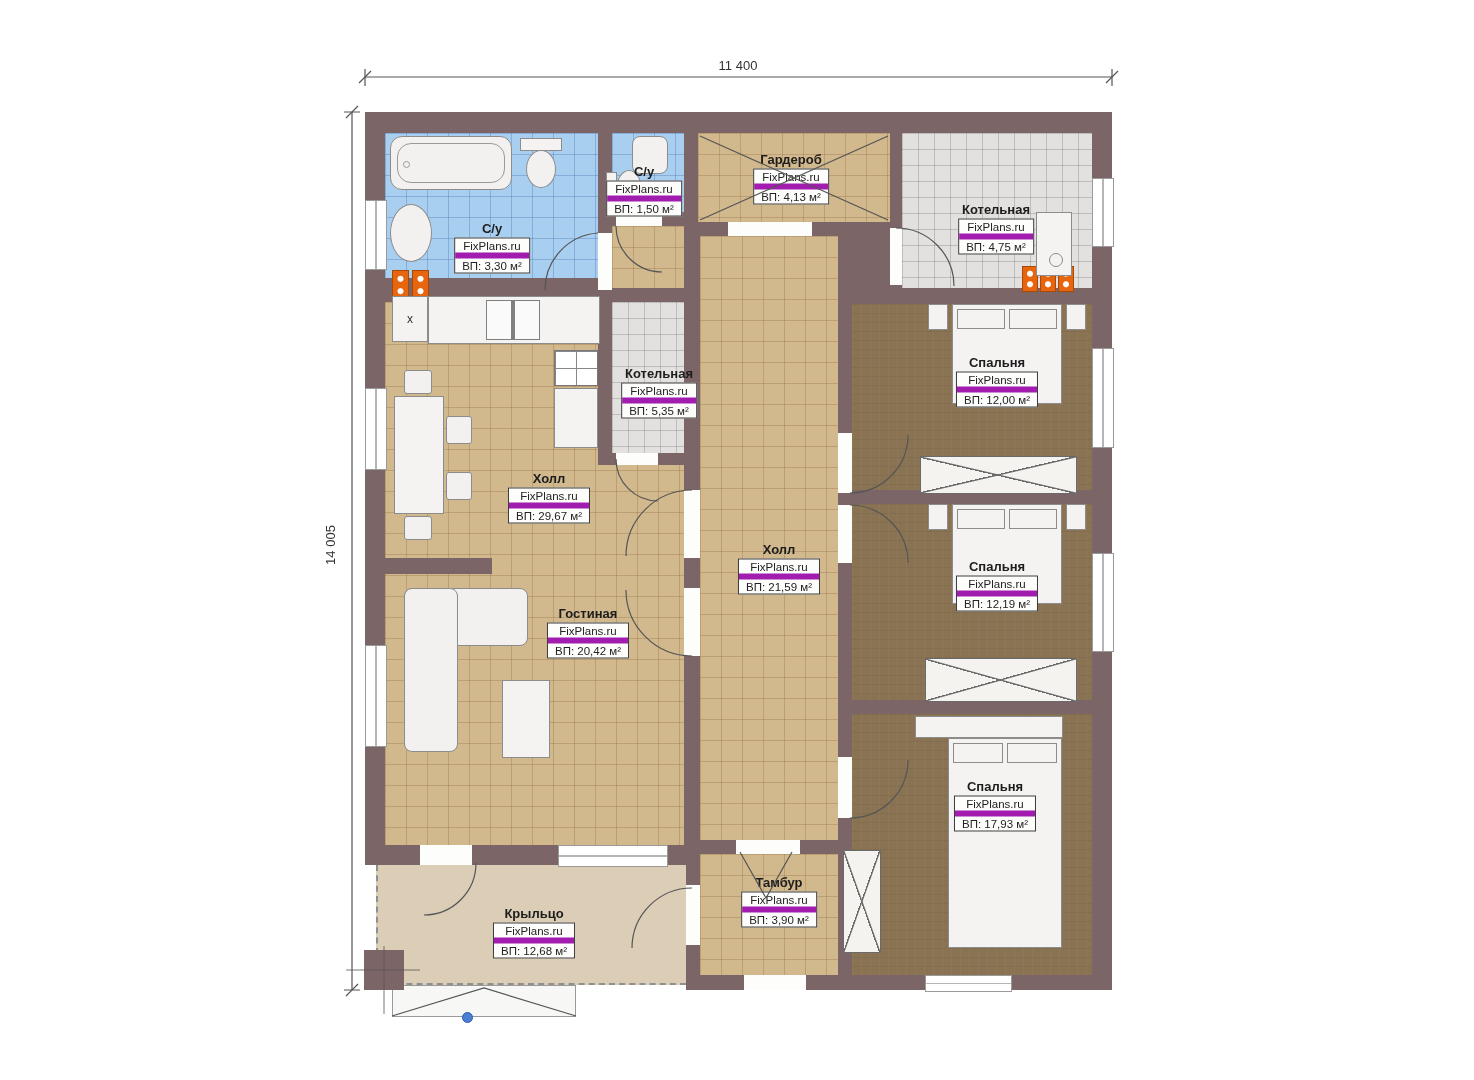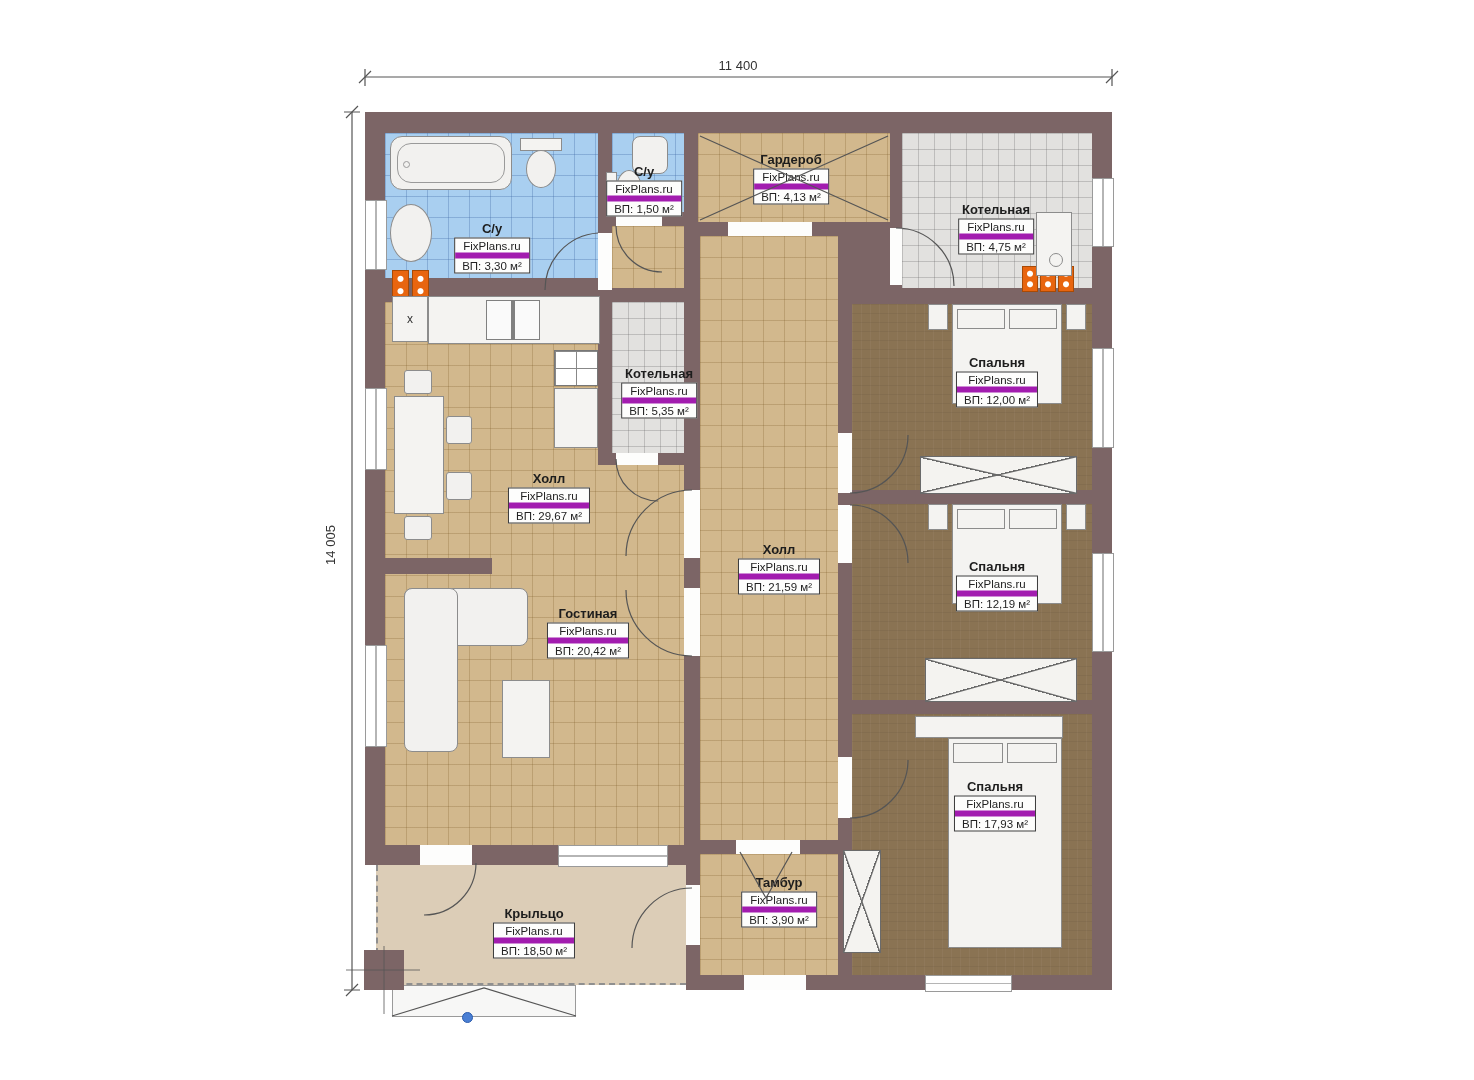--- a/index.html
+++ b/index.html
@@ -235,21 +235,21 @@
     <div class="lrow">ВП: 17,93 м²</div></div>
   </div>
   <div class="rlabel" style="left:779px;top:901px;">
     <div class="rname">Тамбур</div>
     <div class="lbox"><div class="lrow">FixPlans.ru</div>
     <div class="lrow">ВП: 3,90 м²</div></div>
   </div>
   <div class="rlabel" style="left:514px;top:932px;margin-left:20px;">
     <div class="rname">Крыльцо</div>
     <div class="lbox"><div class="lrow">FixPlans.ru</div>
-    <div class="lrow">ВП: 18,50 м²</div></div>
+    <div class="lrow">ВП: 12,68 м²</div></div>
   </div>
 
   <div class="px dimtext" style="left:738px;top:58px;transform:translateX(-50%);">11 400</div>
   <div class="px dimtext" style="left:330px;top:545px;transform:translate(-50%,-50%) rotate(-90deg);">14 005</div>
 
   <svg class="anno" width="1474" height="1080" viewBox="0 0 1474 1080">
     <g stroke="#555" stroke-width="1.2" fill="none">
 
       <path d="M365,77 L1112,77"></path>
       <path d="M365,69 L365,86 M1112,69 L1112,86"></path>

